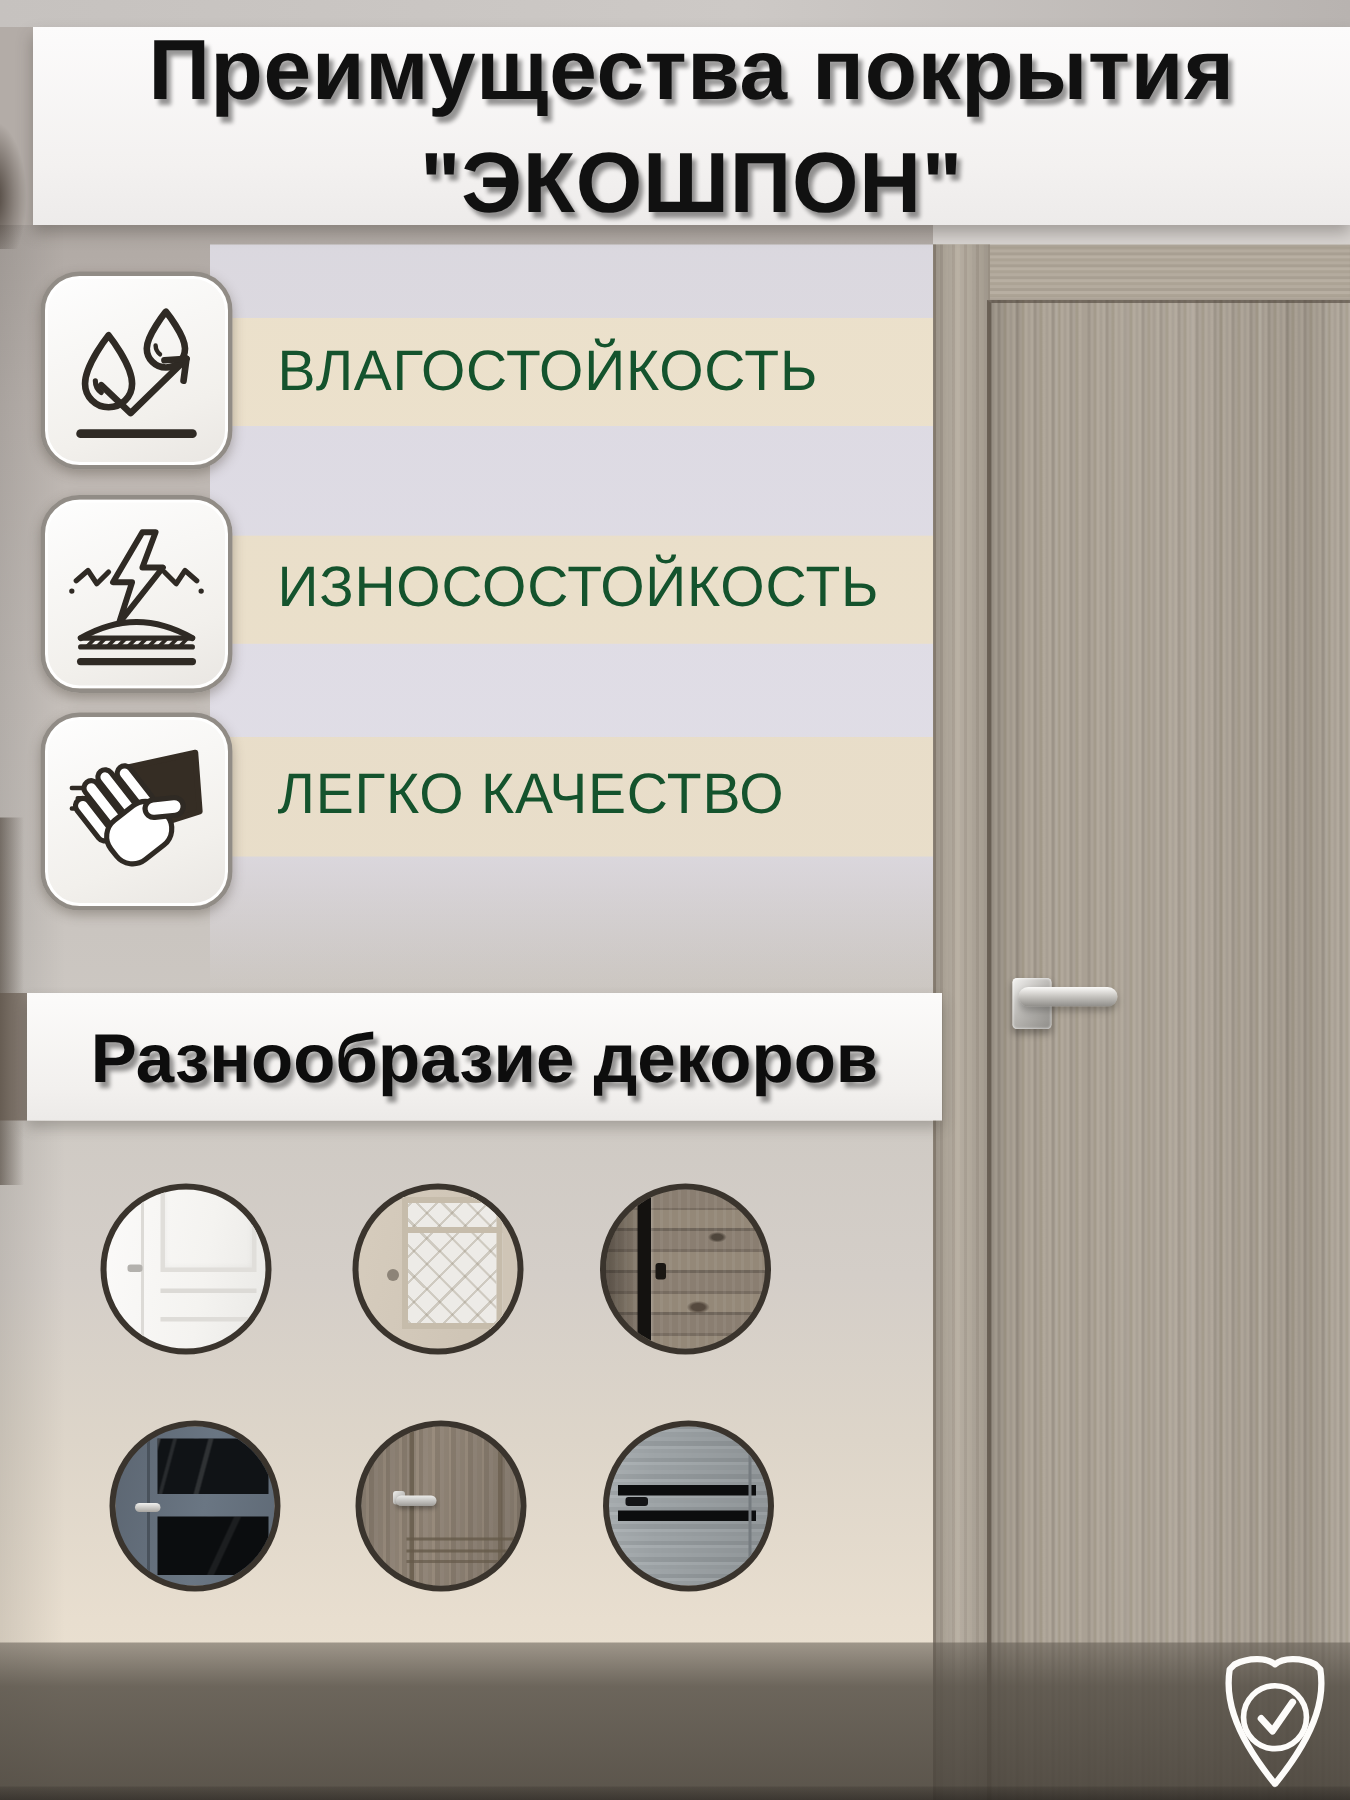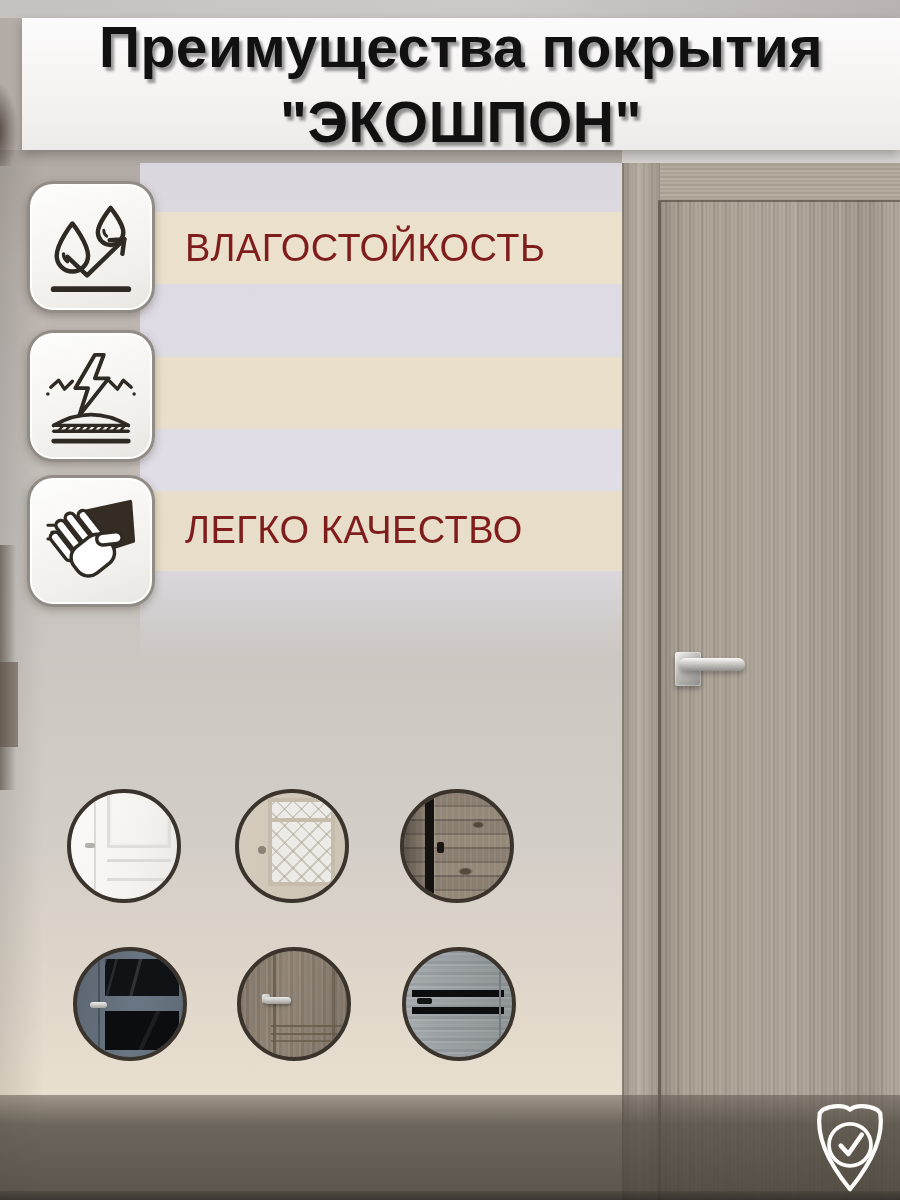--- a/index.html
+++ b/index.html
@@ -65,21 +65,21 @@
     text-shadow:3px 4px 3px rgba(0,0,0,0.40);letter-spacing:0.5px;white-space:nowrap;}
 
   
   .icon-card{left:27px;width:128px;height:132px;border-radius:26px;
     border:3px solid #918c86;box-sizing:border-box;
     background:linear-gradient(160deg,#fefefe,#f2f0ec 70%,#e9e6e2);
     box-shadow:0 3px 8px rgba(70,60,50,0.35), inset 0 0 0 2px #fff;
     display:flex;align-items:center;justify-content:center;}
   .icon-card svg{width:98px;height:102px;}
   .feature-label{left:185px;width:440px;display:flex;align-items:center;
-    font-size:38px;color:#7f1d1d;letter-spacing:0.5px;white-space:nowrap;}
+    font-size:38px;color:#14532d;letter-spacing:0.5px;white-space:nowrap;}
 
   
   .decor-sliver{left:0;top:662px;width:18px;height:85px;
     background:linear-gradient(90deg,#675d53,#8a8077);}
   .decor-banner{left:18px;top:662px;width:610px;height:85px;
     background:linear-gradient(180deg,#fcfbfa,#f2f0ee 75%,#eceae8);
     box-shadow:0 5px 9px rgba(60,55,50,0.3);
     display:flex;align-items:center;justify-content:center;}
   .decor-title{font-size:46px;font-weight:700;color:#0d0d0d;
     text-shadow:3px 4px 3px rgba(0,0,0,0.40);white-space:nowrap;}
@@ -213,40 +213,44 @@
         <circle cx="6" cy="48" r="1.8" fill="#2f2a24" stroke="none"></circle>
         <circle cx="94" cy="48" r="1.8" fill="#2f2a24" stroke="none"></circle>
         <path d="M12 80 Q50 58 88 80"></path>
         <path d="M12 80 H88" stroke-width="3.5"></path>
         <path d="M12 86 H88" stroke-width="3.5"></path>
         <path d="M16 86 L22 80 M23 86 L29 80 M30 86 L36 80 M37 86 L43 80 M44 86 L50 80 M51 86 L57 80 M58 86 L64 80 M65 86 L71 80 M72 86 L78 80 M79 86 L84 81" stroke-width="2.5"></path>
         <path d="M12 96 H88" stroke-width="5"></path>
       </g>
     </svg>
   </div>
+  <div class="abs feature-label" style="top:356px;height:73px;">ИЗНОСОСТОЙКОСТЬ</div>
 
   <div class="abs icon-card" style="top:475px;">
     <svg viewBox="0 0 100 100">
       <path d="M44 20 L90 10 L93 50 L55 62 Z" fill="#352d24" stroke="#352d24" stroke-width="4" stroke-linejoin="round"></path>
       <g fill="none" stroke="#2f2a24" stroke-width="3" stroke-linecap="round">
         <path d="M6 34 H34 M10 41 H34 M6 48 H28"></path>
       </g>
       <g transform="rotate(-38 50 62)" fill="#ffffff" stroke="#2f2a24" stroke-width="3.5" stroke-linejoin="round">
         <rect x="26" y="22" width="10" height="34" rx="5"></rect>
         <rect x="38" y="16" width="10" height="40" rx="5"></rect>
         <rect x="50" y="16" width="10" height="40" rx="5"></rect>
         <rect x="62" y="22" width="10" height="34" rx="5"></rect>
         <rect x="28" y="48" width="44" height="34" rx="14"></rect>
         <rect x="66" y="50" width="26" height="12" rx="6" transform="rotate(32 66 50)"></rect>
       </g>
     </svg>
   </div>
   <div class="abs feature-label" style="top:490px;height:80px;">ЛЕГКО КАЧЕСТВО</div>
 
   <div class="abs decor-sliver"></div>
+  <div class="abs decor-banner">
+    <span class="decor-title">Разнообразие декоров</span>
+  </div>
 
   <div class="circle c1" style="left:67px;top:789px;">
     <div class="c-inner">
       <div class="abs edge"></div>
         <div class="abs panel"></div>
       <div class="abs rail1"></div>
         <div class="abs rail2"></div>
         <div class="abs hnd"></div>
     </div>
   </div>

